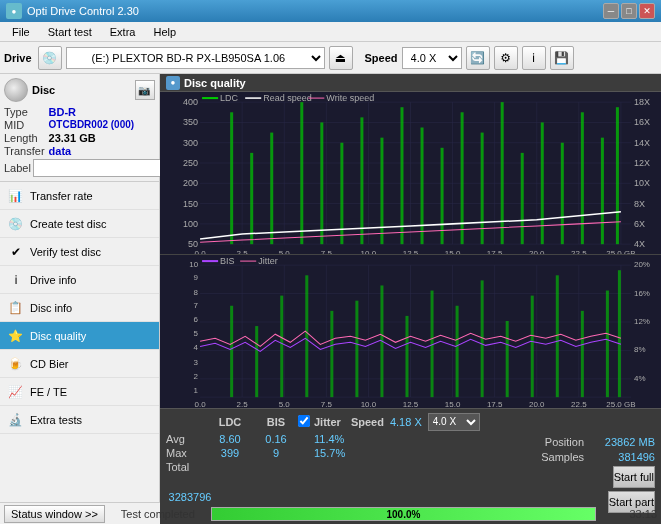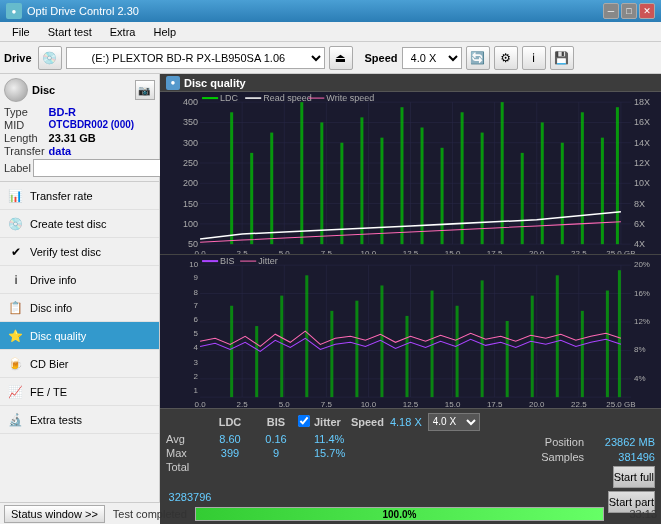--- a/index.html
+++ b/index.html
@@ -55,21 +55,21 @@
     .chart-header { background: #3c3c3c; padding: 2px 6px; display: flex; align-items: center; gap: 4px; border-bottom: 1px solid #555; height: 18px; }
     .chart-header-icon { width: 14px; height: 14px; background: #5599cc; border-radius: 2px; display: flex; align-items: center; justify-content: center; font-size: 8px; color: white; }
     .chart-title { color: white; font-size: 11px; font-weight: bold; }
 
     
     .charts-area { flex: 1; display: flex; flex-direction: column; background: #1a1a2e; }
     .chart-container { position: relative; flex: 1; }
     .stat-btn { height: 22px; padding: 0 0; font-size: 11px; background: linear-gradient(to bottom, #e0e0e0, #c0c0c0); border: 1px solid #999; cursor: pointer; white-space: nowrap; }
 
     
-    .status-bar { background: #f0f0f0; height: 22px; display: flex; align-items: center; padding: 0 4px; border-top: 1px solid #ccc; gap: 8px; }
+    .status-bar { background: #f0f0f0; height: 22px; display: flex; align-items: center; padding: 0 4px; border-top: 1px solid #ccc; gap: 16px; }
     .status-btn { height: 18px; padding: 0 6px; font-size: 11px; background: linear-gradient(to bottom, #fff, #ddd); border: 1px solid #aaa; cursor: pointer; }
     .progress-bar { flex: 1; height: 14px; background: #b91c1c; border: 1px solid #aaa; position: relative; overflow: hidden; }
     .progress-fill { height: 100%; background: linear-gradient(to right, #33cc33, #66ff66); }
     .progress-text { position: absolute; top: 50%; left: 50%; transform: translate(-50%, -50%); font-size: 10px; color: #000; font-weight: bold; }
     .status-time { font-size: 11px; color: #333; min-width: 45px; text-align: right; }
 
     
     .chart-svg { width: 100%; height: 100%; }
 
     .bottom-stats { background: #3c3c3c; display: flex; gap: 0; border-top: 1px solid #555; }

